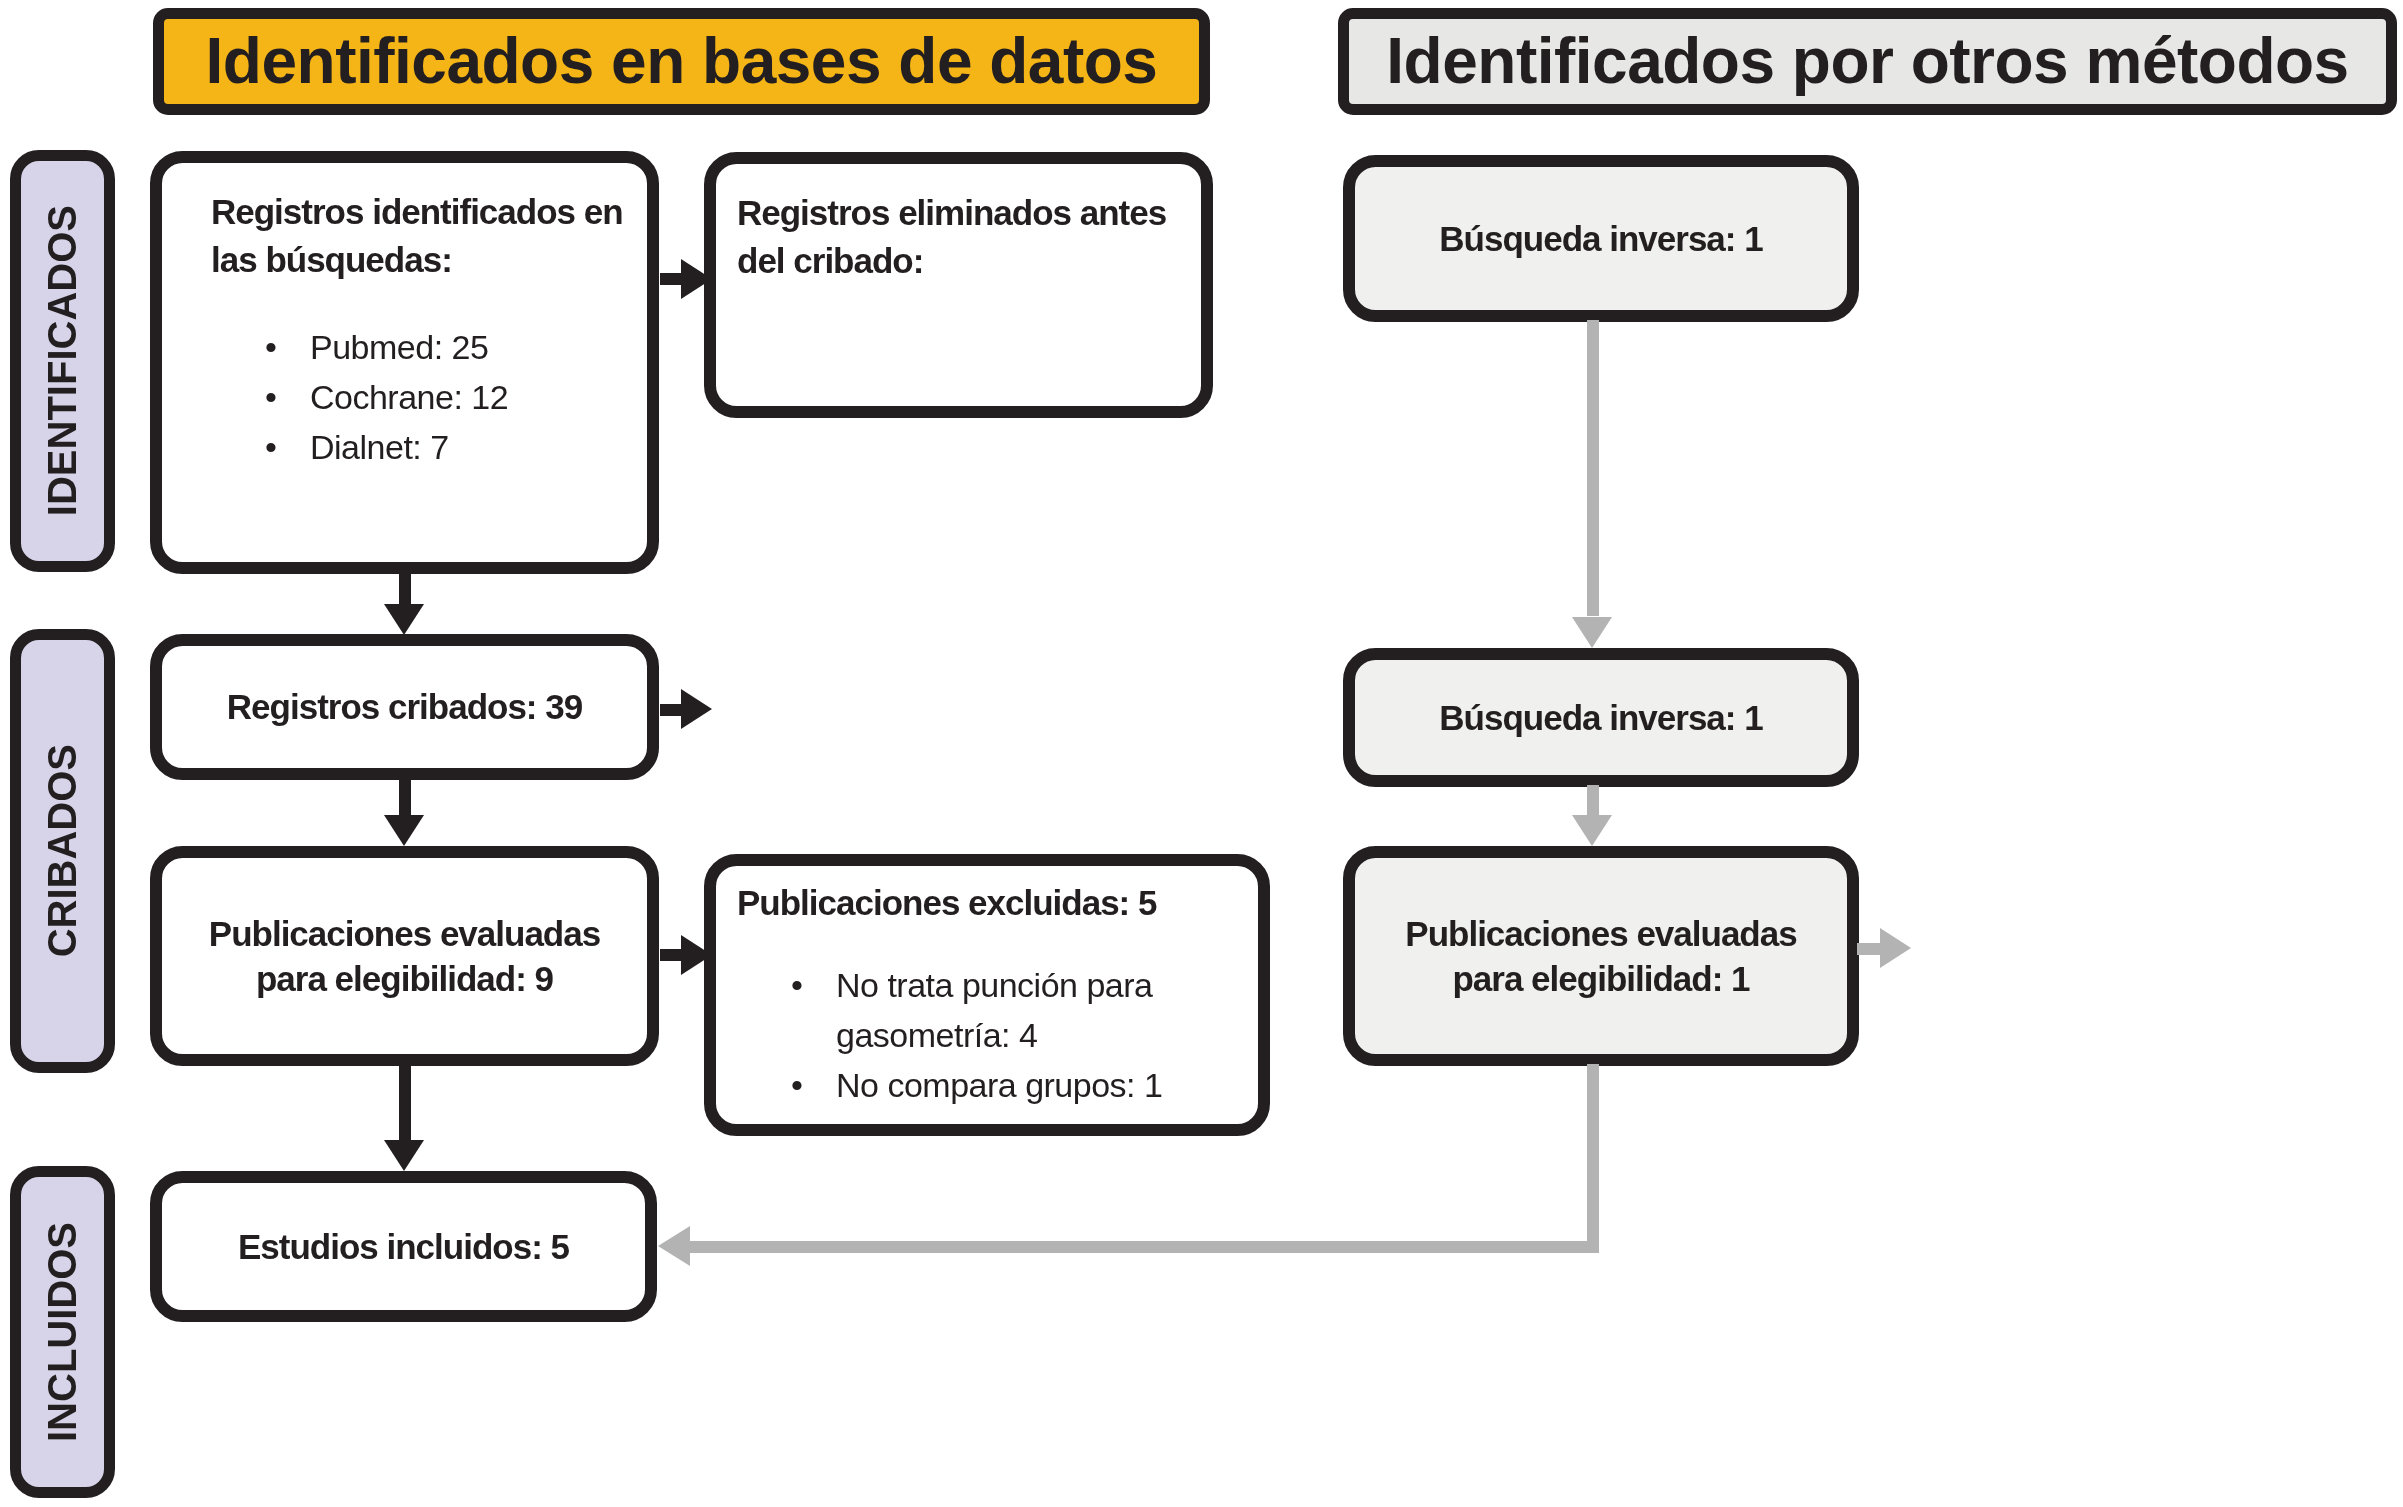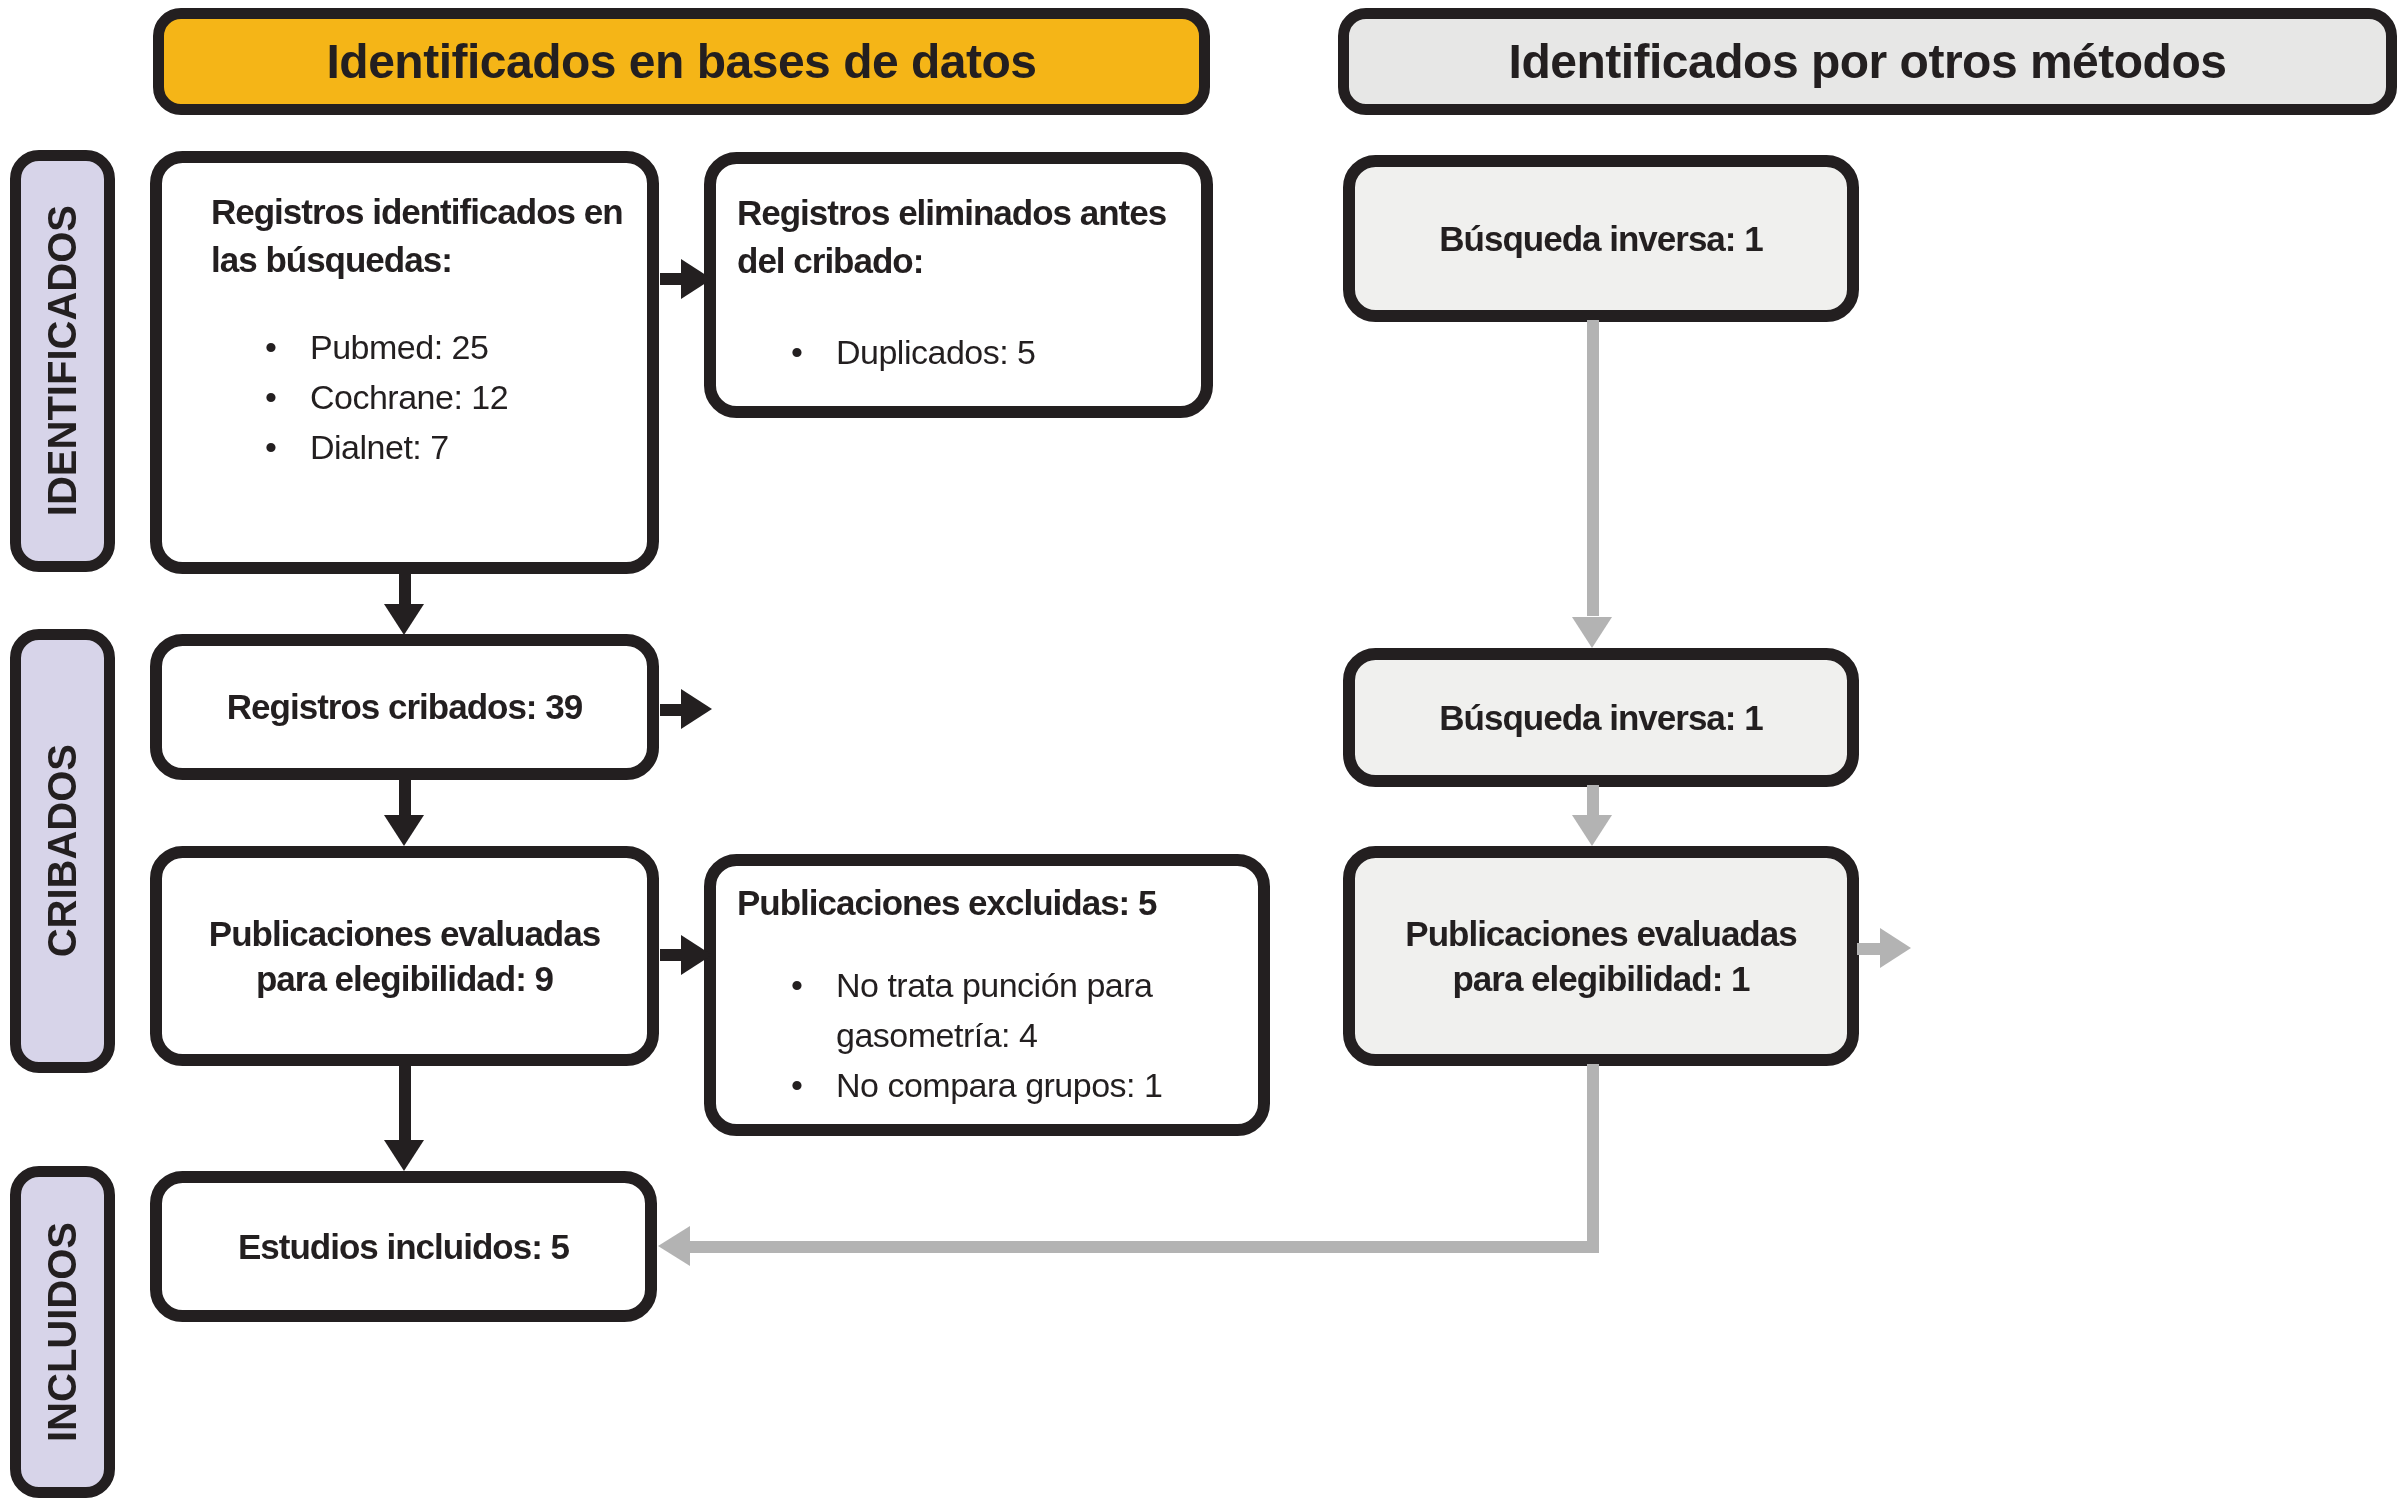--- a/index.html
+++ b/index.html
@@ -10,26 +10,26 @@
     background: #ffffff;
     font-family: "Liberation Sans", "DejaVu Sans", sans-serif;
     color: var(--ink, #231F20);
     overflow: hidden;
   }
 
   
   .hdr {
     position: absolute;
     border: 11.5px solid var(--ink);
-    border-radius: 28px;
+    border-radius: 15px;
     display: flex;
     align-items: center;
     justify-content: center;
     font-weight: bold;
-    font-size: 48px;
+    font-size: 64px;
     letter-spacing: -0.5px;
     box-sizing: border-box;
     white-space: nowrap;
   }
   .hdr.yellow { background: var(--yellow); }
   .hdr.gray   { background: var(--header-gray); }
 
   
   .stage-label {
     position: absolute;
@@ -142,23 +142,20 @@
     <div class="box-text">Publicaciones evaluadas
 para elegibilidad: 9</div>
   </div>
 
   <div class="box center" style="left:150px; top:1171px; width:507px; height:151px;">
     <div class="box-text nowrap">Estudios incluidos: 5</div>
   </div>
 
   <div class="box" style="left:704px; top:152px; width:509px; height:266px;">
     <div class="box-title">Registros eliminados antes del cribado:</div>
-    <ul class="bullets" style="margin-top:42px;">
-      <li>Duplicados: 5</li>
-    </ul>
   </div>
 
 
   <div class="box tight" style="left:704px; top:854px; width:566px; height:282px;">
     <div class="box-title" style="white-space:nowrap;">Publicaciones excluidas: 5</div>
     <ul class="bullets">
       <li>No trata punción para gasometría: 4</li>
       <li>No compara grupos: 1</li>
     </ul>
   </div>

